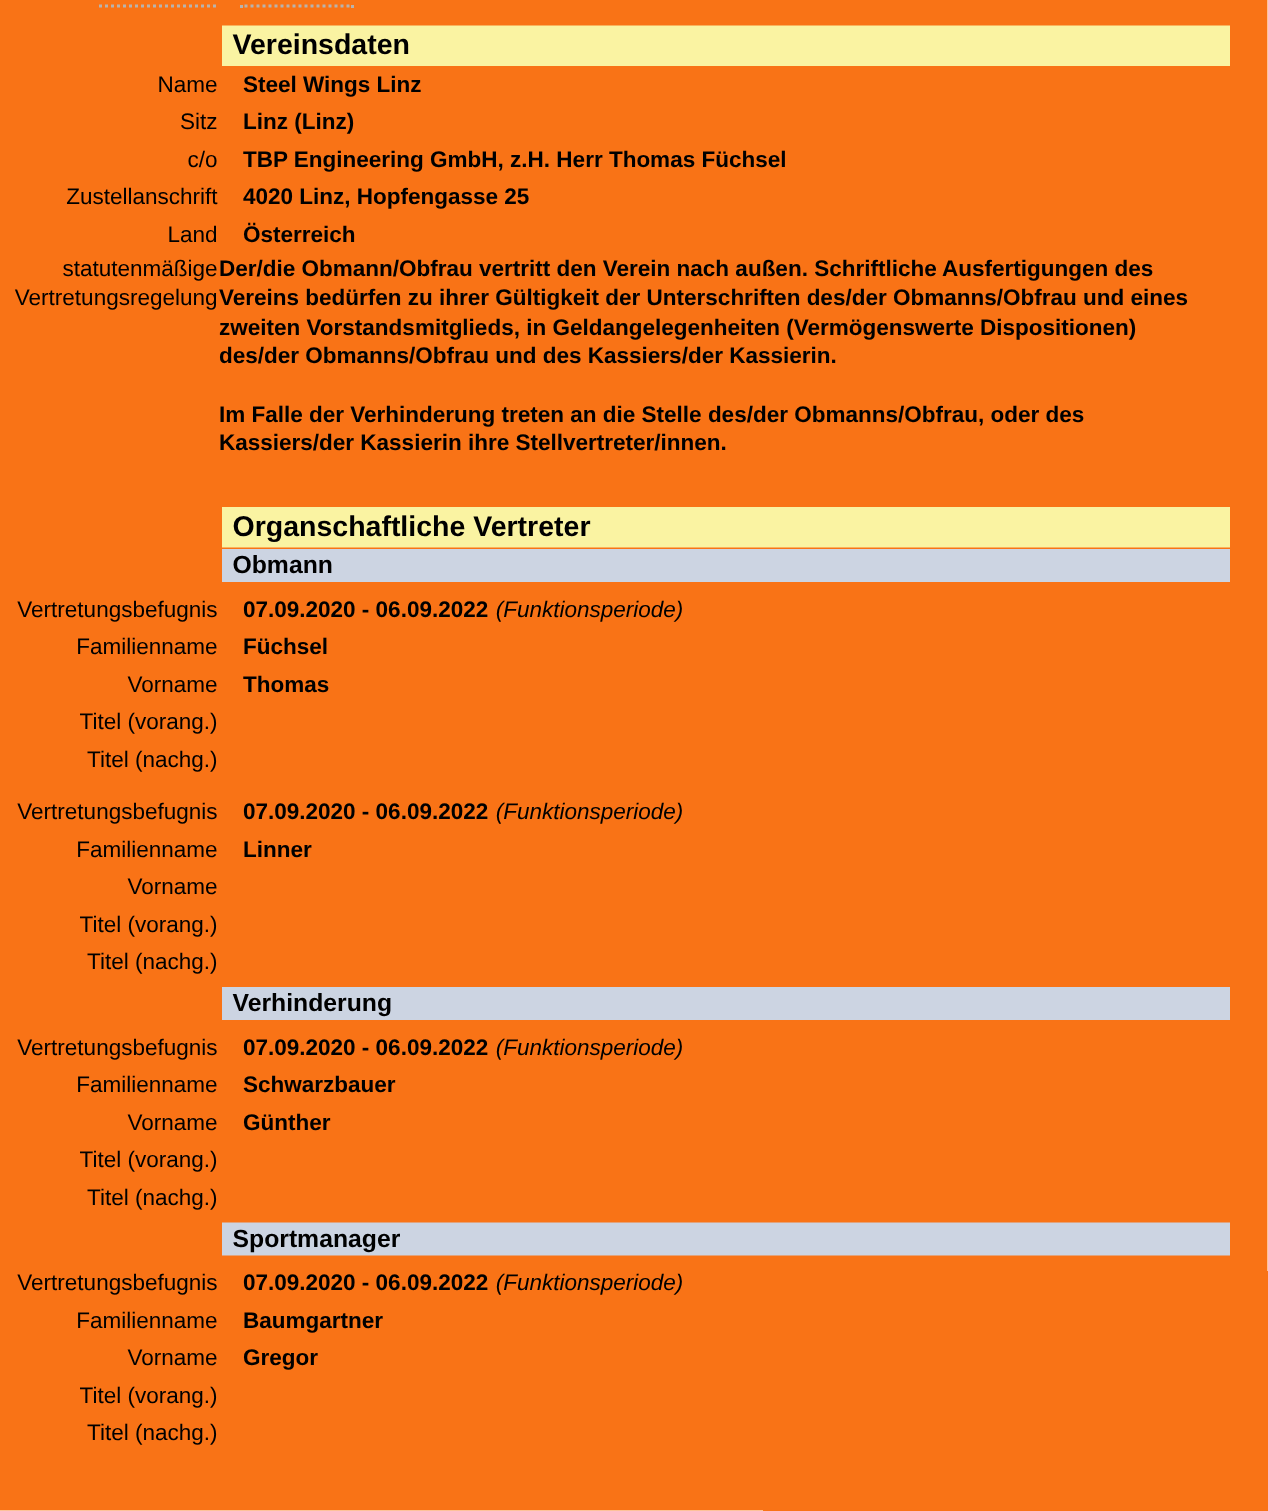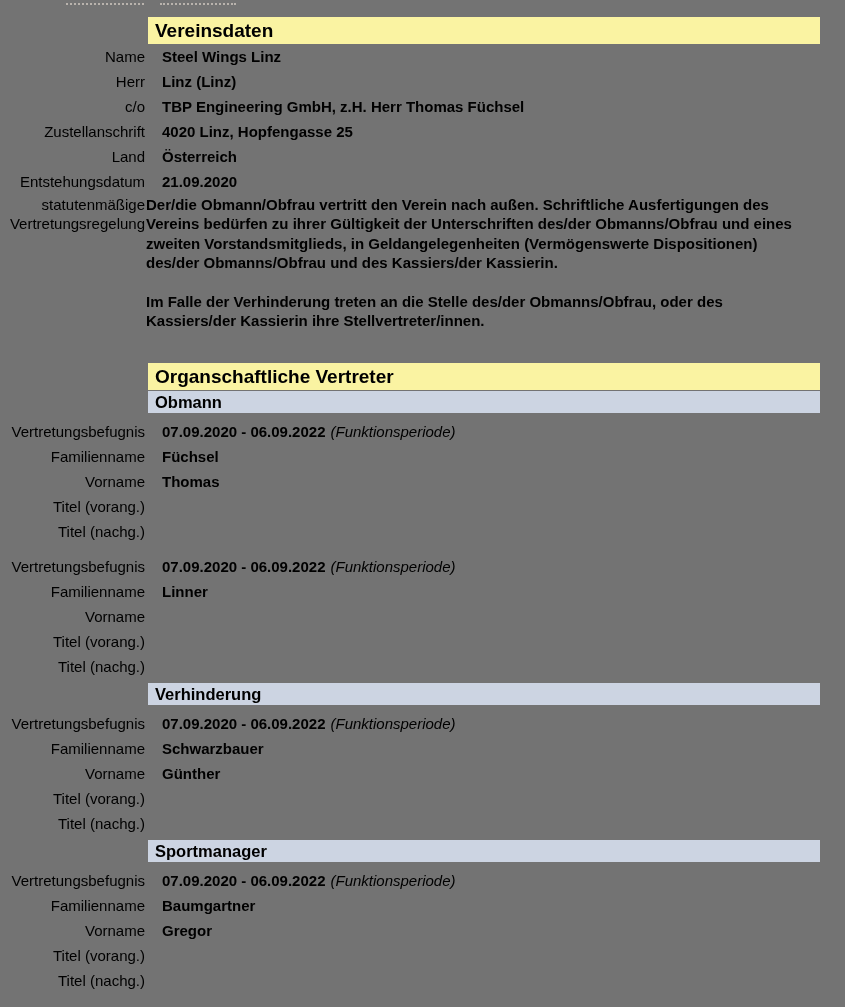--- a/index.html
+++ b/index.html
@@ -1,19 +1,19 @@
 <!DOCTYPE html>
 <html><head>
 <meta charset="utf-8">
 <style>
   html,body{margin:0;padding:0;background:#fff;}
   .page{
     position:relative;
     width:845px;height:1007px;
-    background:#737373;
+    background:#f97316;
     overflow:hidden;
     font-family:"Liberation Sans",sans-serif;
     font-size:15px;color:#000;
   }
   
   .top-remnant{position:absolute;top:2px;left:0;height:4px;width:845px;}
   .top-remnant .dash{position:absolute;top:1px;height:0;border-bottom:2px dotted #b9b3ad;}
   .top-remnant .d1{left:66px;width:78px;}
   .top-remnant .d2{left:160px;width:76px;}
 
@@ -62,43 +62,39 @@
     <span>Vereinsdaten</span>
   </div>
 
   <div id="vd-rows">
   <div class="frow">
     <div class="flabel">Name</div>
     <div class="fvalue">Steel Wings Linz</div>
   </div>
 
   <div class="frow">
-    <div class="flabel">Herr</div>
+    <div class="flabel">Sitz</div>
     <div class="fvalue">Linz (Linz)</div>
   </div>
 
   <div class="frow">
     <div class="flabel">c/o</div>
     <div class="fvalue">TBP Engineering GmbH, z.H. Herr Thomas Füchsel</div>
   </div>
 
   <div class="frow">
     <div class="flabel">Zustellanschrift</div>
     <div class="fvalue">4020 Linz, Hopfengasse 25</div>
   </div>
 
   <div class="frow">
     <div class="flabel">Land</div>
     <div class="fvalue">Österreich</div>
   </div>
 
-  <div class="frow">
-    <div class="flabel">Entstehungsdatum</div>
-    <div class="fvalue">21.09.2020</div>
-  </div>
 </div>
 
   <div class="vrblock">
     <div class="vrlabel">
       <div>statutenmäßige</div>
       <div>Vertretungsregelung</div>
     </div>
     <div class="vrtext">
       <p>Der/die Obmann/Obfrau vertritt den Verein nach außen. Schriftliche Ausfertigungen des Vereins bedürfen zu ihrer Gültigkeit der Unterschriften des/der Obmanns/Obfrau und eines zweiten Vorstandsmitglieds, in Geldangelegenheiten (Vermögenswerte Dispositionen) des/der Obmanns/Obfrau und des Kassiers/der Kassierin.</p>
       <p>Im Falle der Verhinderung treten an die Stelle des/der Obmanns/Obfrau, oder des Kassiers/der Kassierin ihre Stellvertreter/innen.</p>

